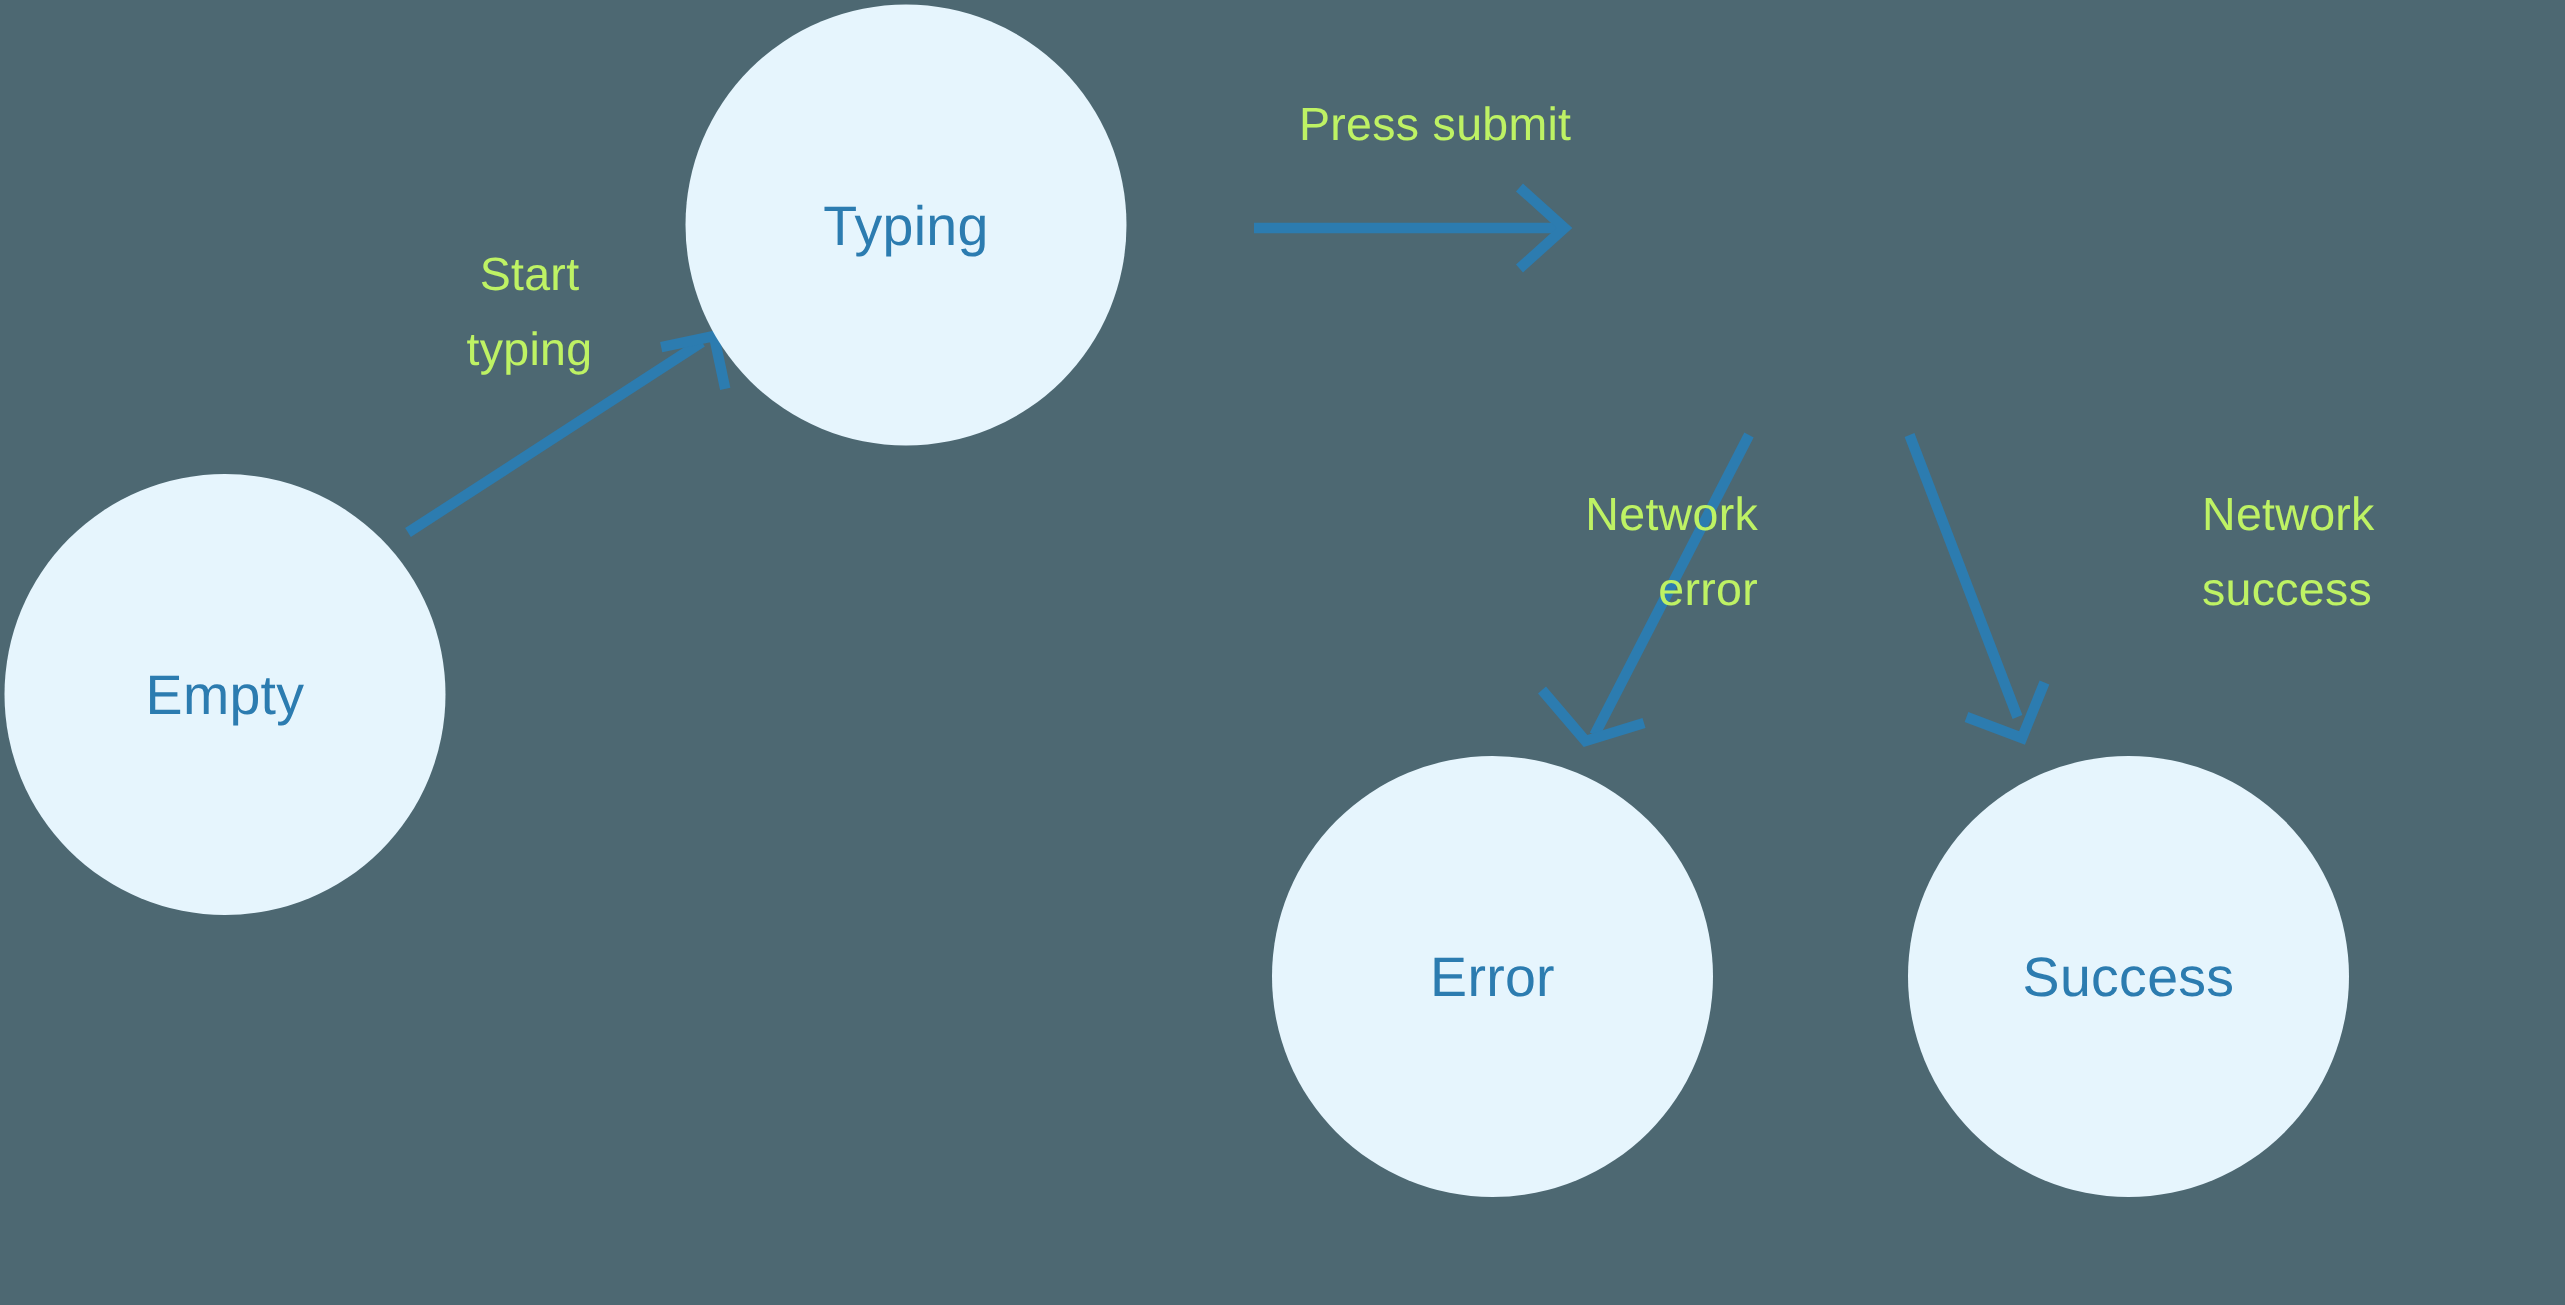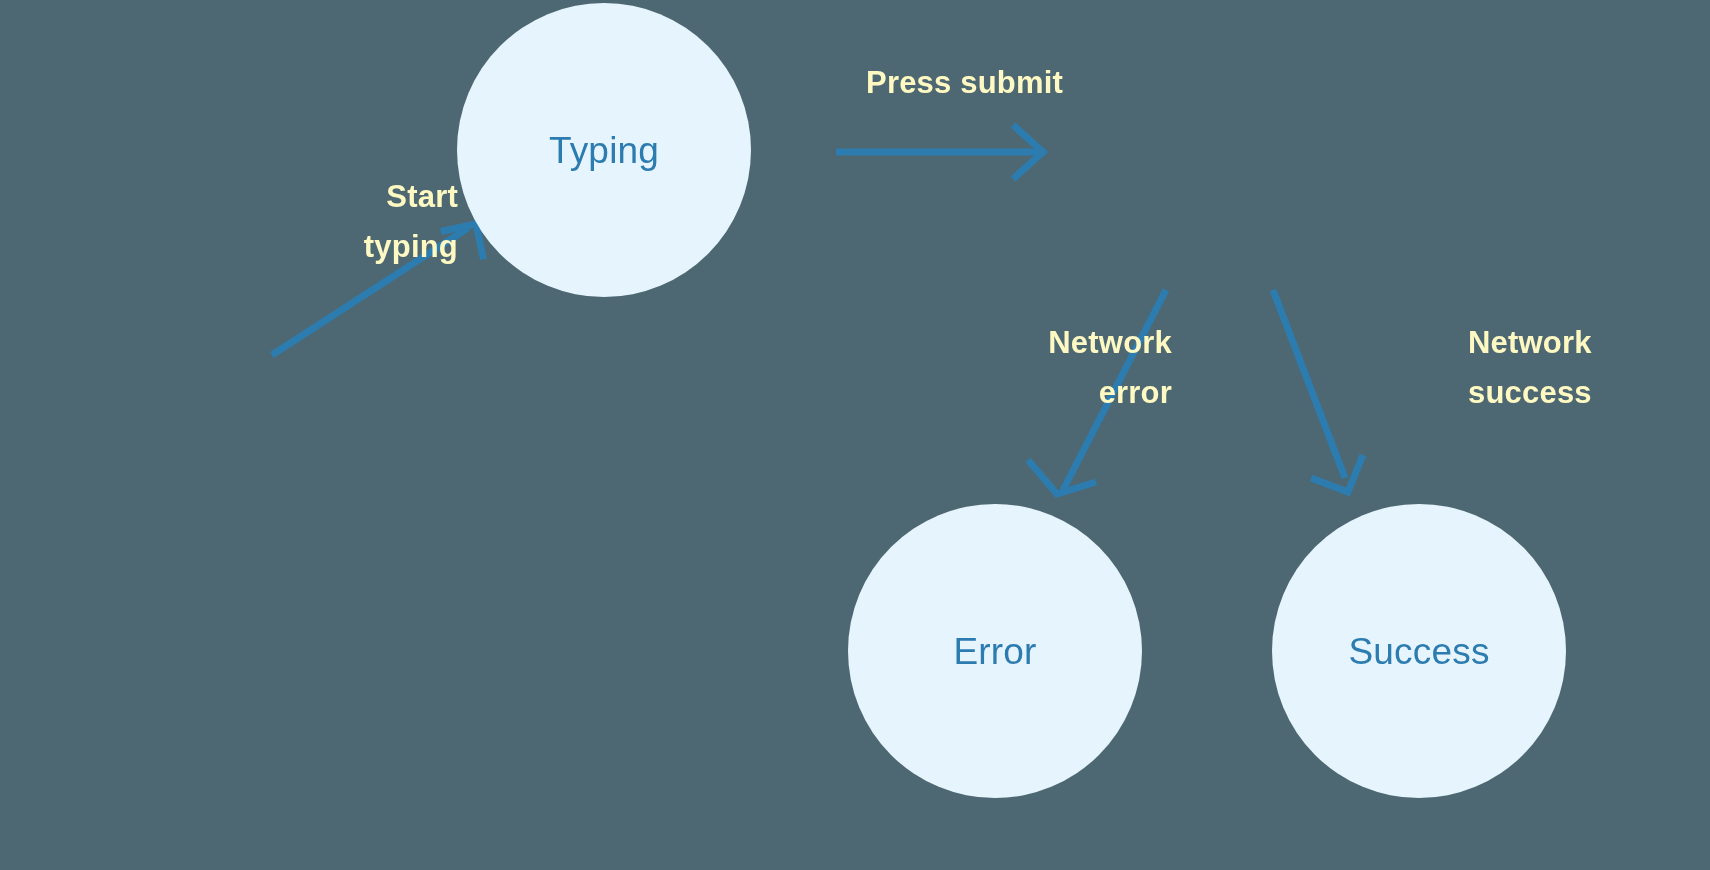--- a/index.html
+++ b/index.html
@@ -35,32 +35,32 @@
   .node-label {
     color: #2c7cb0;
     font-size: 37px;
     font-weight: 400;
     letter-spacing: 0.2px;
     white-space: nowrap;
     line-height: 1;
   }
   .edge-label {
     position: absolute;
-    color: #fef9c3;
+    color: #bef264;
     font-size: 31px;
-    font-weight: 700;
+    font-weight: 400;
     line-height: 1.6;
     white-space: pre-line;
     letter-spacing: 0.2px;
   }
   .lbl-start-typing {
     left: 248px;
-    top: 172px;
+    top: 158px;
     width: 210px;
-    text-align: right;
+    text-align: center;
   }
   .lbl-press-submit {
     left: 866px;
     top: 58px;
     width: 320px;
     text-align: left;
   }
   .lbl-network-error {
     left: 872px;
     top: 318px;
@@ -95,20 +95,23 @@
       <line x1="1166" y1="290" x2="1063" y2="490" stroke="#2c7cb0" stroke-width="7" stroke-linecap="butt"></line>
       <polyline points="1028,460 1057,494 1096,482" fill="none" stroke="#2c7cb0" stroke-width="7" stroke-linecap="butt" stroke-linejoin="miter"></polyline>
     </g>
 
     <g>
       <line x1="1273" y1="290" x2="1345" y2="478" stroke="#2c7cb0" stroke-width="7" stroke-linecap="butt"></line>
       <polyline points="1311,478 1348,492 1363,455" fill="none" stroke="#2c7cb0" stroke-width="7" stroke-linecap="butt" stroke-linejoin="miter"></polyline>
     </g>
   </svg>
 
+  <div class="node" style="left:3px;  top:316px; width:294px; height:294px;">
+    <span class="node-label">Empty</span>
+  </div>
 
   <div class="node" style="left:457px; top:3px;   width:294px; height:294px;">
     <span class="node-label">Typing</span>
   </div>
 
 
   <div class="node" style="left:848px;  top:504px; width:294px; height:294px;">
     <span class="node-label">Error</span>
   </div>
 

